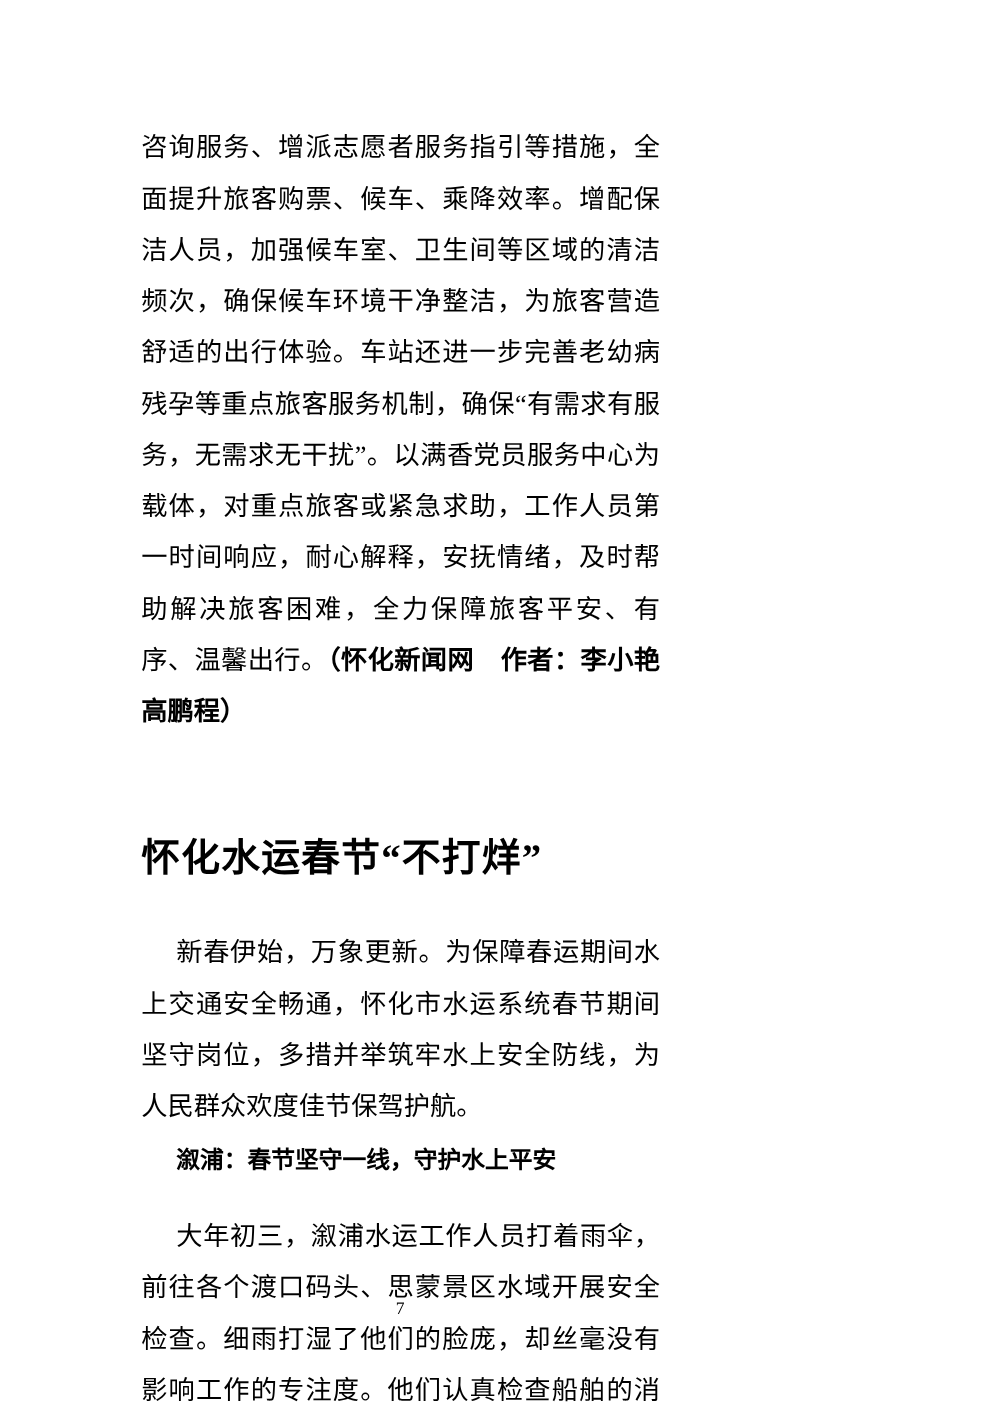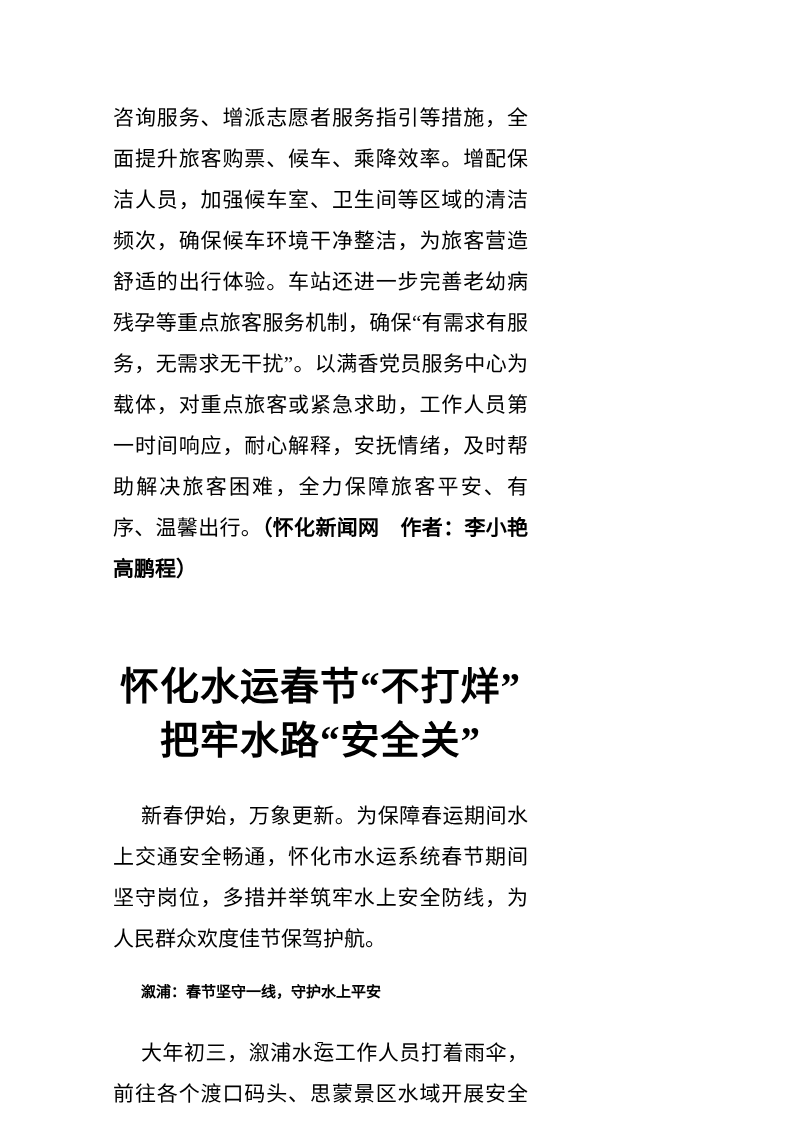--- a/index.html
+++ b/index.html
@@ -30,34 +30,33 @@
     margin: 0;
   }
   .para-continuation {
     margin-top: 98px;
   }
   .attribution {
     font-weight: bold;
   }
   .article-title {
     margin-top: 70px;
-    text-align: center;
     font-weight: bold;
-    font-size: 39px;
+    font-size: 31px;
     line-height: 54px;
     letter-spacing: 1px;
   }
   .intro-para {
     margin-top: 28px;
     line-height: 41px;
     text-indent: 28px;
   }
   .subheading {
-    margin-top: 12px;
-    font-size: 15px;
+    margin-top: 2px;
+    font-size: 19px;
     line-height: 41px;
     font-weight: bold;
     padding-left: 28px;
   }
   .body-para {
     margin-top: 20px;
     line-height: 41px;
     text-indent: 28px;
   }
   .page-number {
@@ -74,21 +73,20 @@
 </head>
 <body>
 
 <div class="page">
   <div class="content">
 
     <p class="para para-continuation"><span>咨询服务、增派志愿者服务指引等措施，全面提升旅客购票、候车、乘降效率。增配保洁人员，加强候车室、卫生间等区域的清洁频次，确保候车环境干净整洁，为旅客营造舒适的出行体验。车站还进一步完善老幼病残孕等重点旅客服务机制，确保“有需求有服务，无需求无干扰”。以满香党员服务中心为载体，对重点旅客或紧急求助，工作人员第一时间响应，耐心解释，安抚情绪，及时帮助解决旅客困难，全力保障旅客平安、有序、温馨出行。</span><span class="attribution">（怀化新闻网　作者：李小艳　高鹏程）</span></p>
 
     <div class="article-title">
       <div>怀化水运春节“不打烊”</div>
-      <div>把牢水路“安全关”</div>
     </div>
 
     <p class="para intro-para">新春伊始，万象更新。为保障春运期间水上交通安全畅通，怀化市水运系统春节期间坚守岗位，多措并举筑牢水上安全防线，为人民群众欢度佳节保驾护航。</p>
 
     <div class="subheading">溆浦：春节坚守一线，守护水上平安</div>
 
     <p class="para body-para">大年初三，溆浦水运工作人员打着雨伞，前往各个渡口码头、思蒙景区水域开展安全检查。细雨打湿了他们的脸庞，却丝毫没有影响工作的专注度。他们认真检查船舶的消防器材和救生设备，确保灭火器、救生衣、救生圈数量充足且能正常使用，核对船舶证书和船员资质，不放过任何一个安全隐患。</p>
 
   </div>
 

